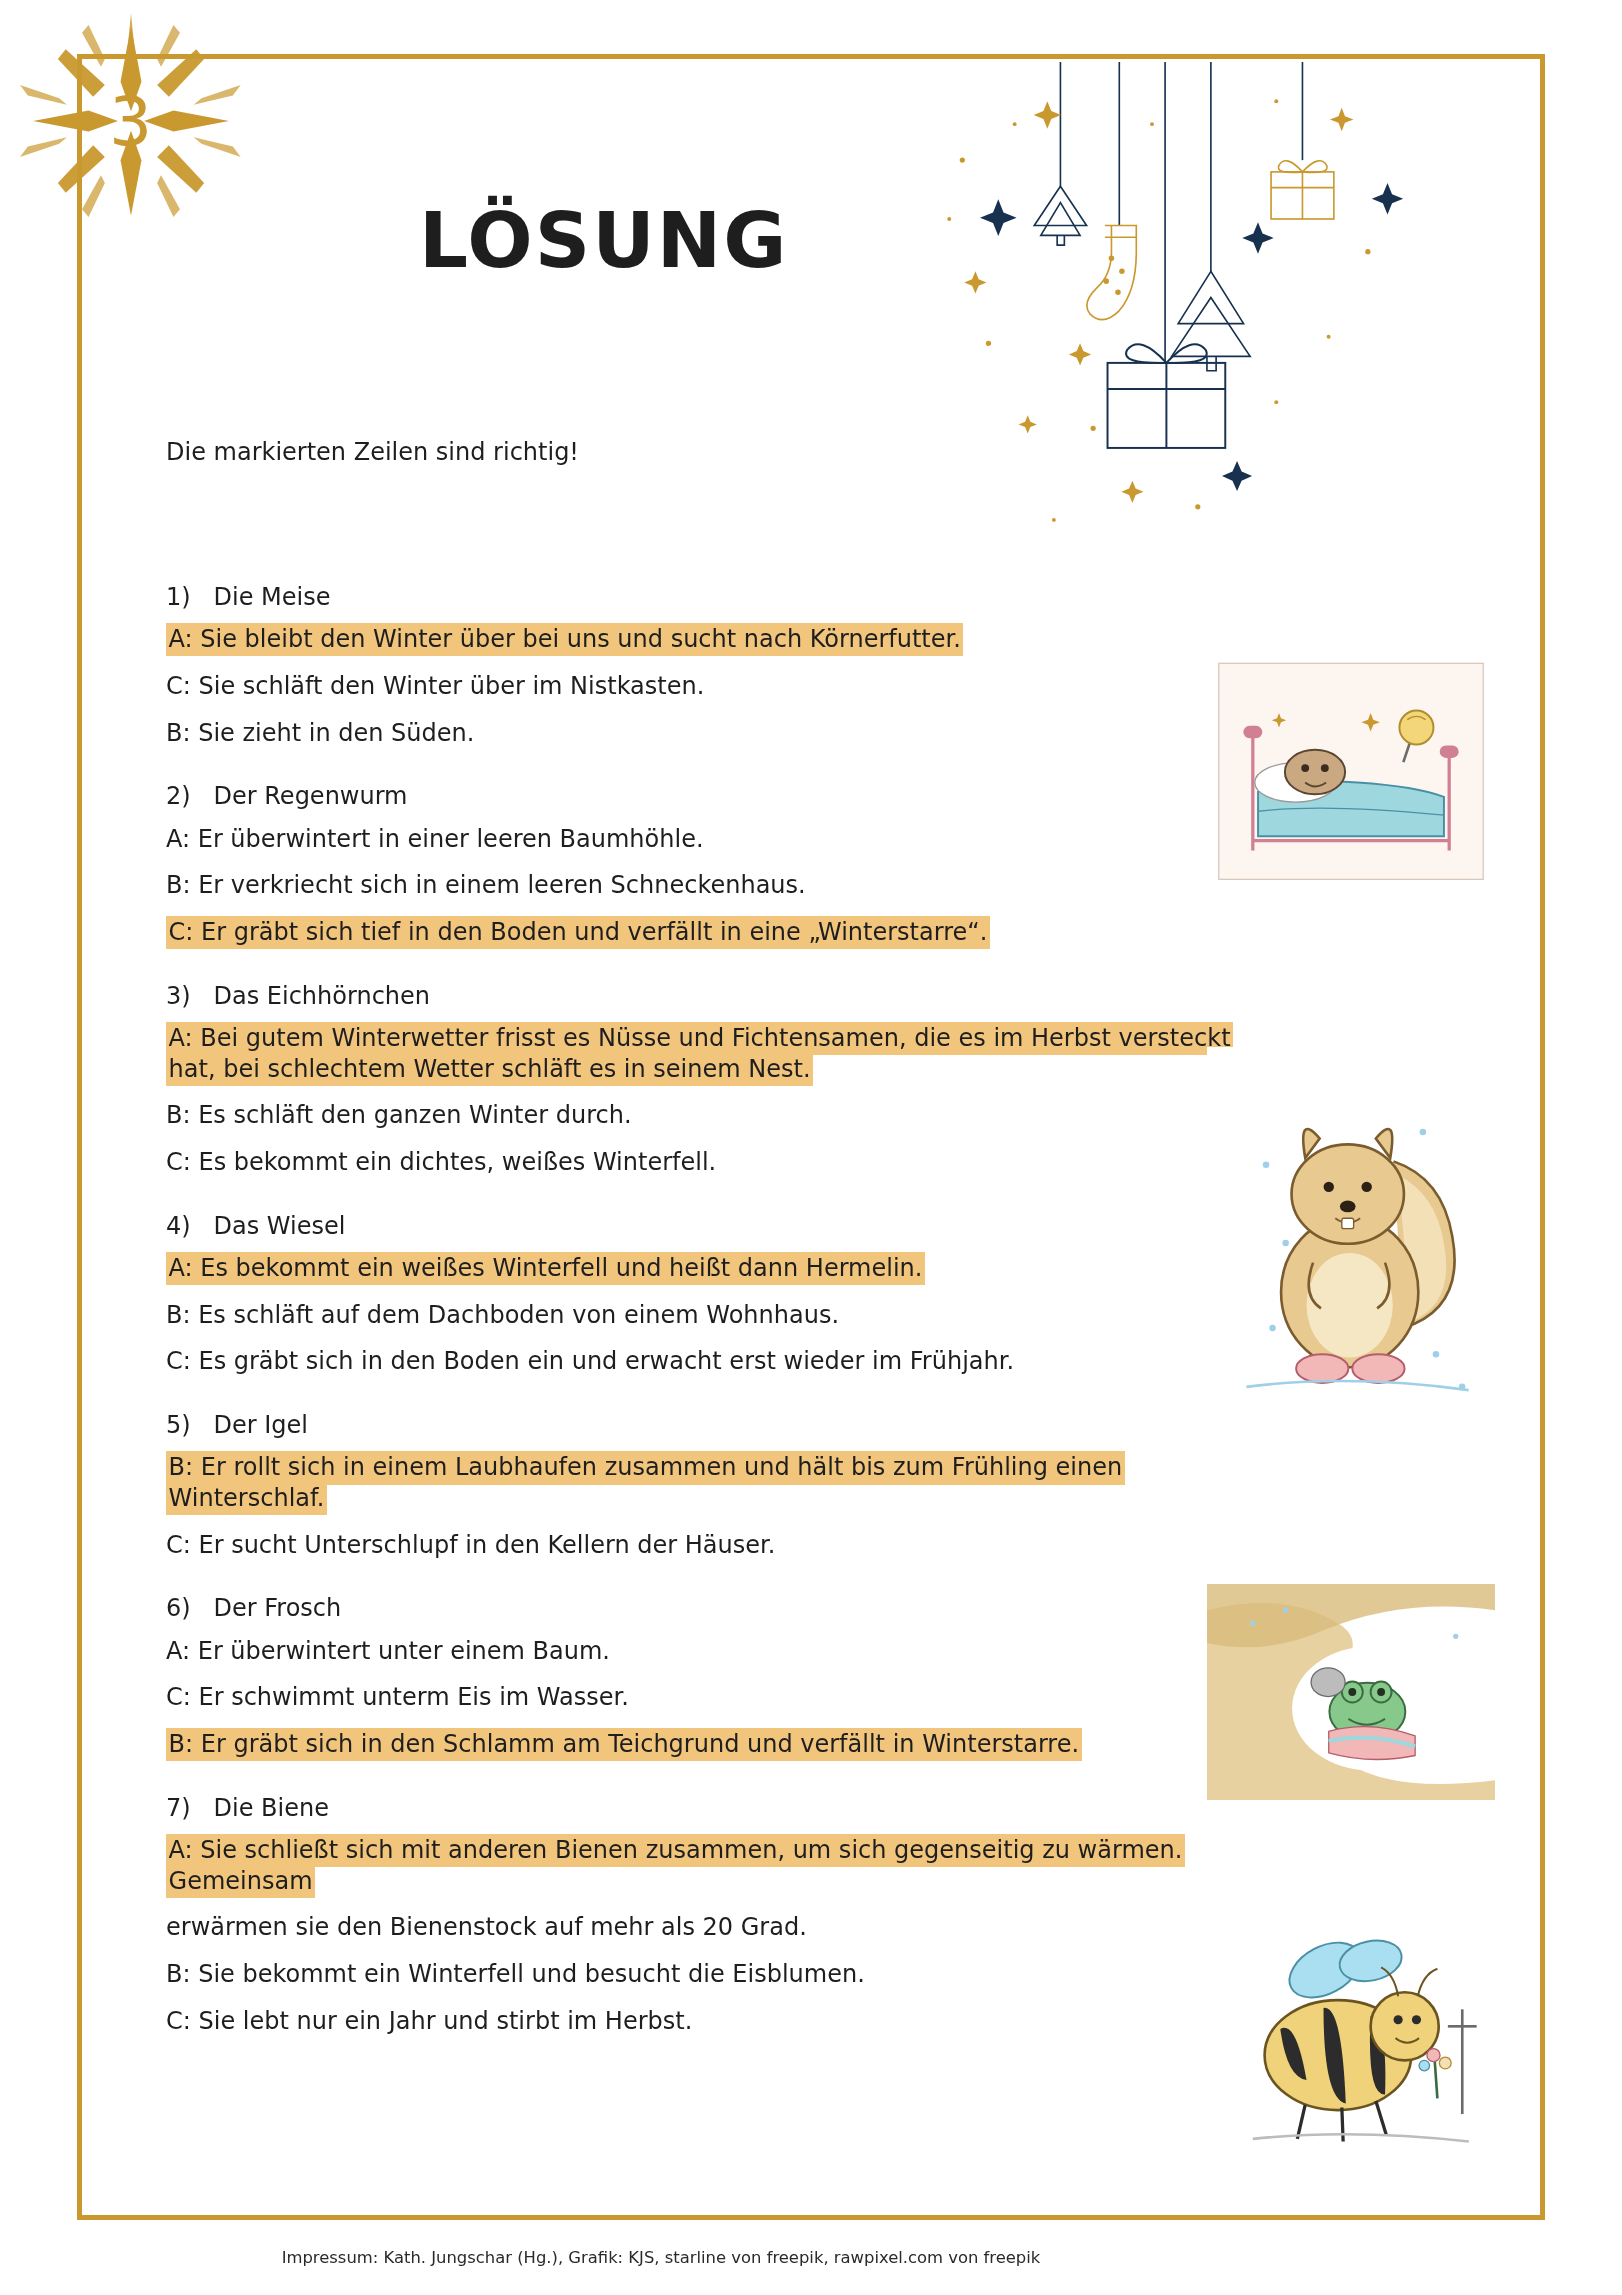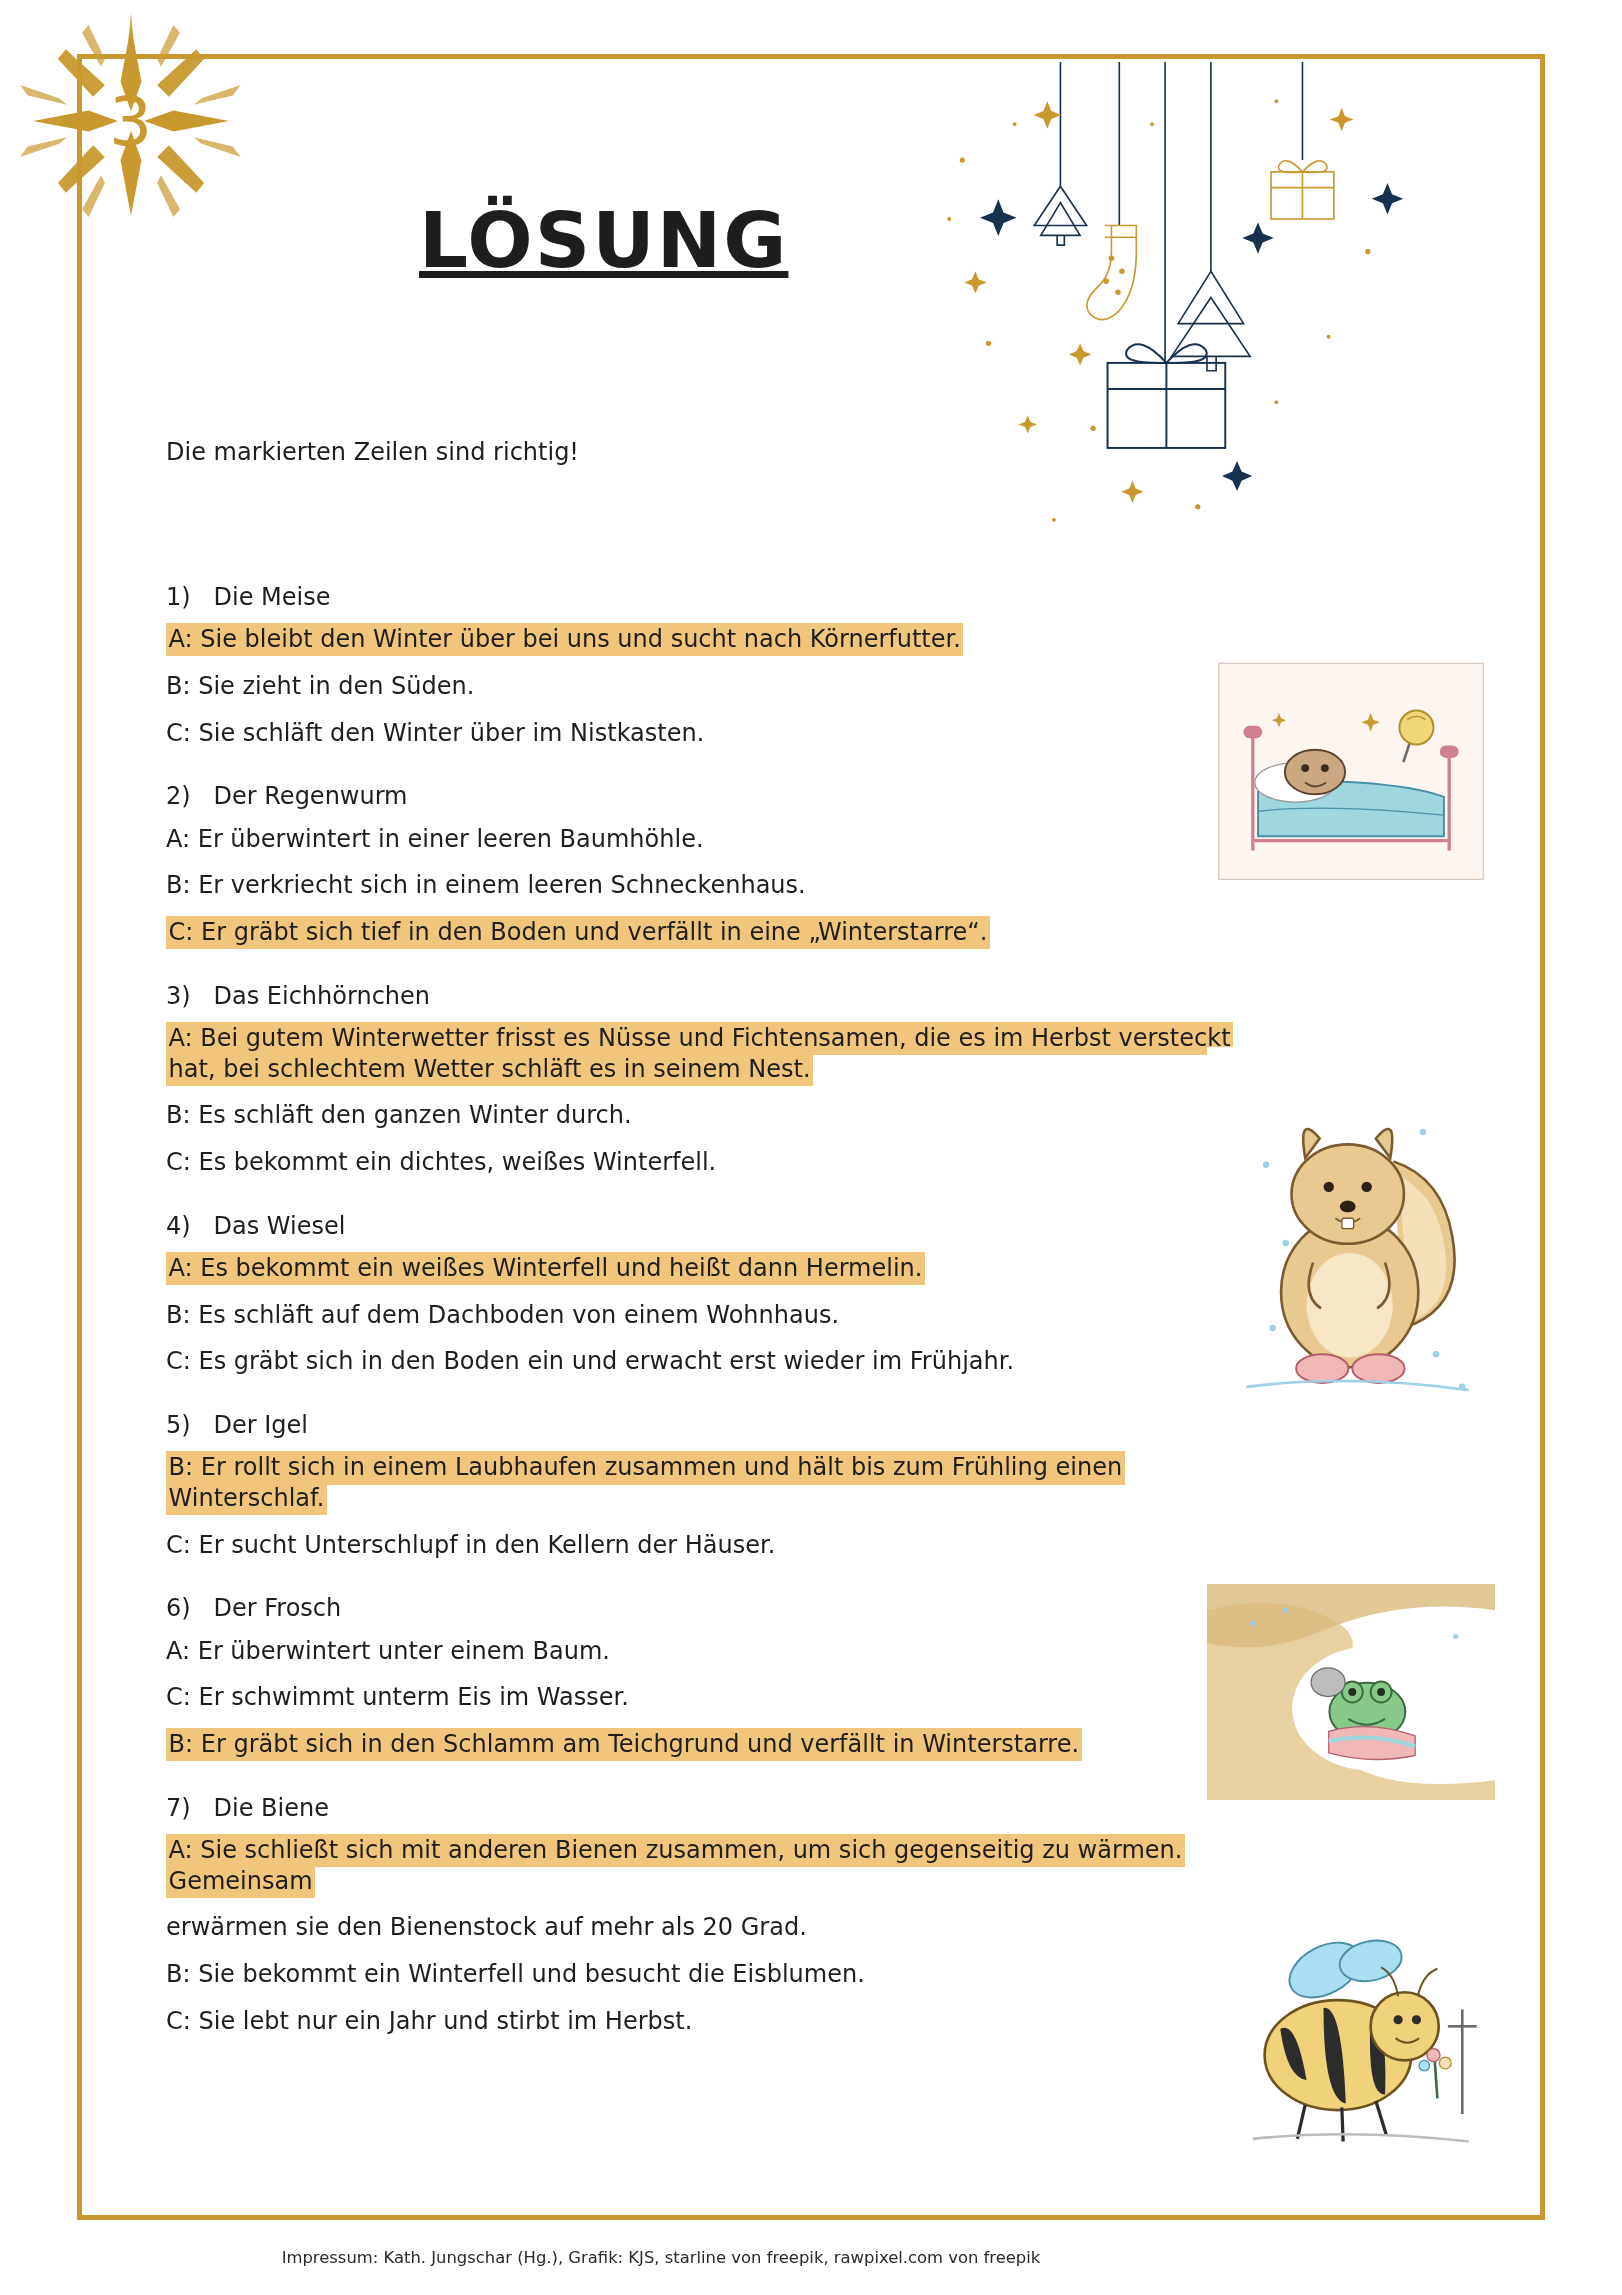--- a/index.html
+++ b/index.html
@@ -64,21 +64,20 @@
   .title {
     position: absolute;
     left: 419px;
     top: 196px;
     font-size: 77px;
     font-weight: bold;
     letter-spacing: 2px;
     color: #1e1e1e;
     font-family: "DejaVu Sans", sans-serif;
     z-index: 4;
-    text-decoration: underline;
   }
   .intro {
     position: absolute;
     left: 166px;
     top: 438px;
     font-size: 24px;
     color: #1e1e1e;
   }
   .content {
     position: absolute;
@@ -240,22 +239,22 @@
 
   <div class="title">LÖSUNG</div>
 
   <div class="intro">Die markierten Zeilen sind richtig!</div>
 
   <div class="content">
 
     <div class="qblock">
       <div class="qhead">1)   Die Meise</div>
       <div class="ans"><span class="hl">A: Sie bleibt den Winter über bei uns und sucht nach Körnerfutter.</span></div>
+      <div class="ans"><span>C: Sie schläft den Winter über im Nistkasten.</span></div>
       <div class="ans"><span>B: Sie zieht in den Süden.</span></div>
-      <div class="ans"><span>C: Sie schläft den Winter über im Nistkasten.</span></div>
     </div>
 
     <div class="qblock">
       <div class="qhead">2)   Der Regenwurm</div>
       <div class="ans"><span>A: Er überwintert in einer leeren Baumhöhle.</span></div>
       <div class="ans"><span>B: Er verkriecht sich in einem leeren Schneckenhaus.</span></div>
       <div class="ans"><span class="hl">C: Er gräbt sich tief in den Boden und verfällt in eine „Winterstarre“.</span></div>
     </div>
 
     <div class="qblock">

